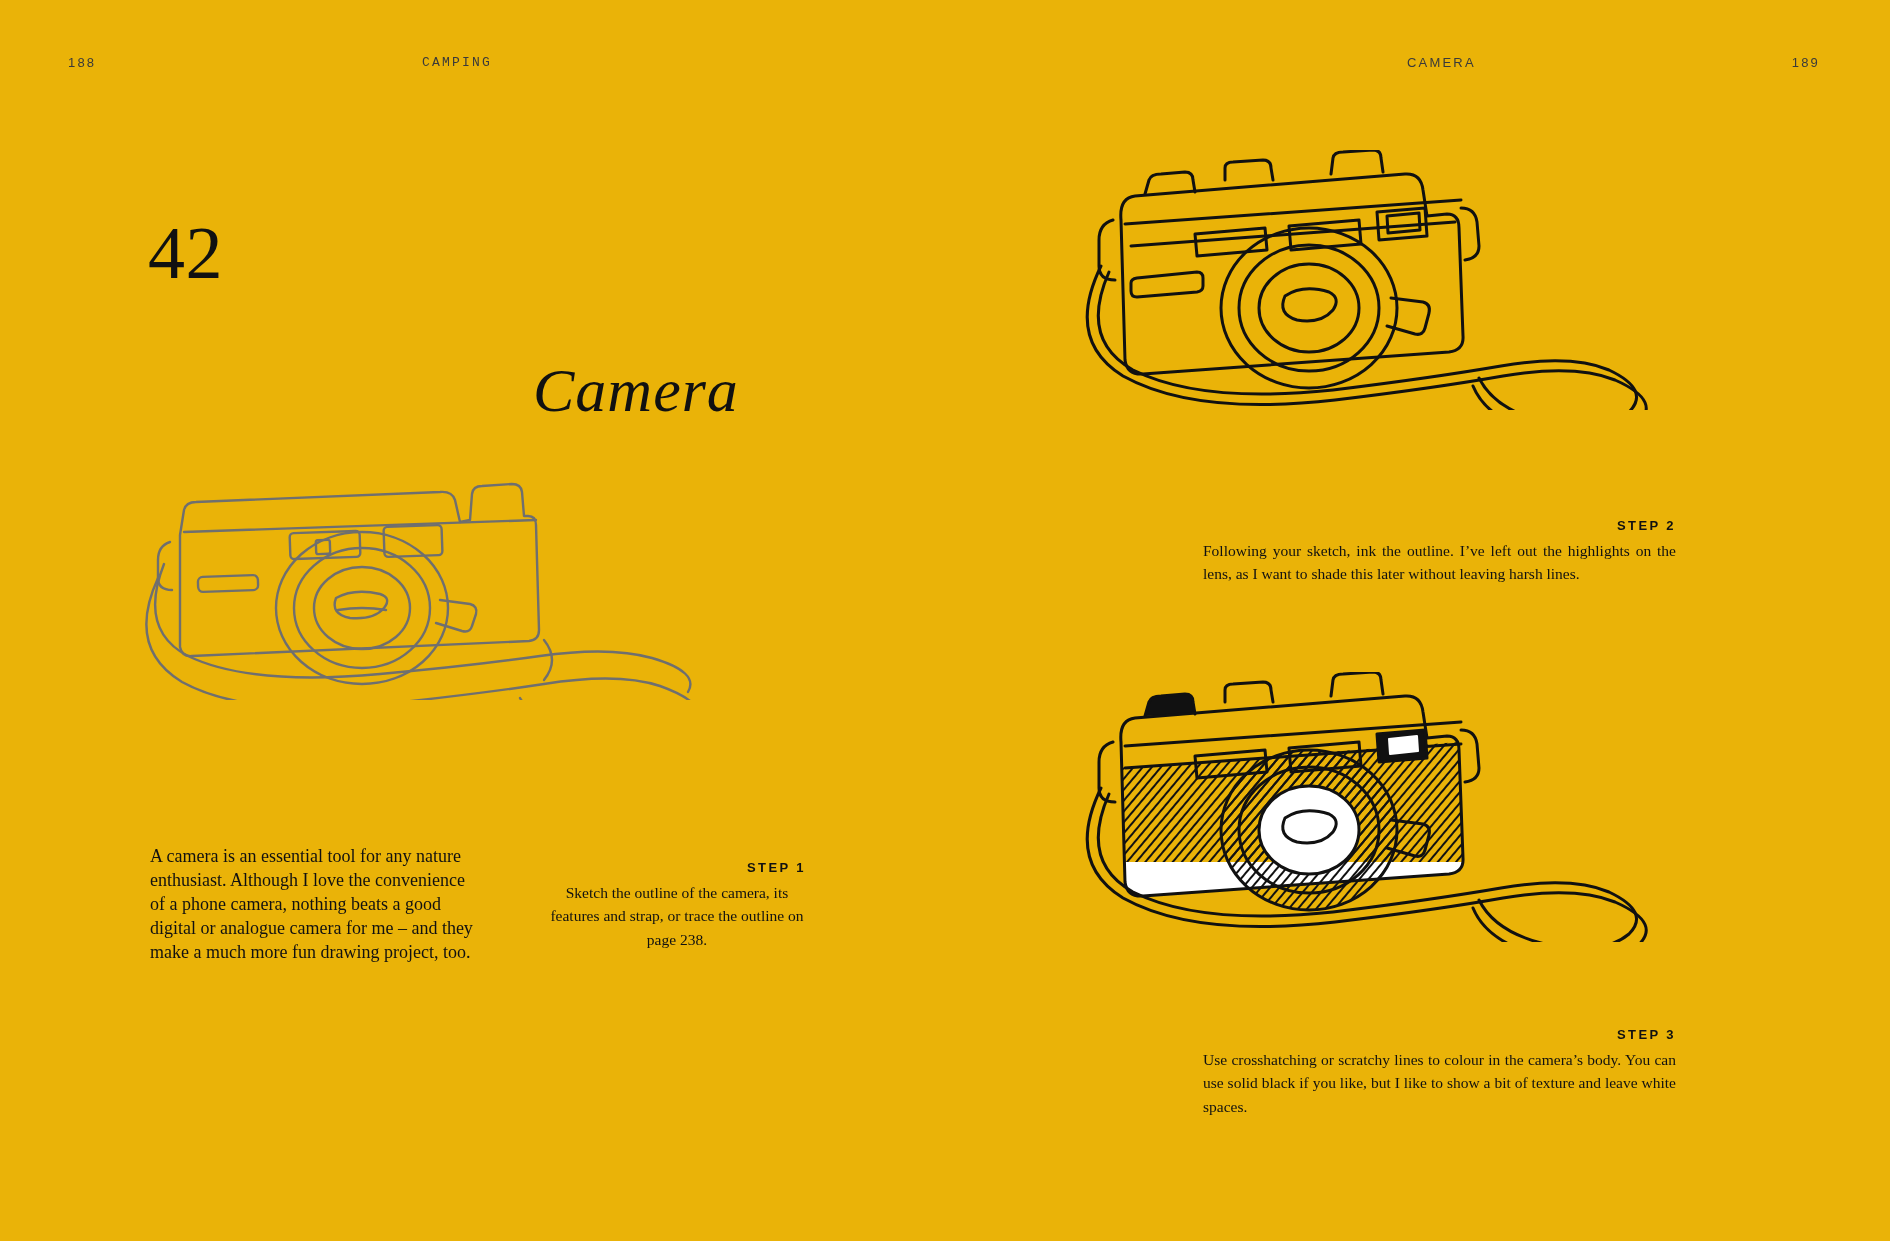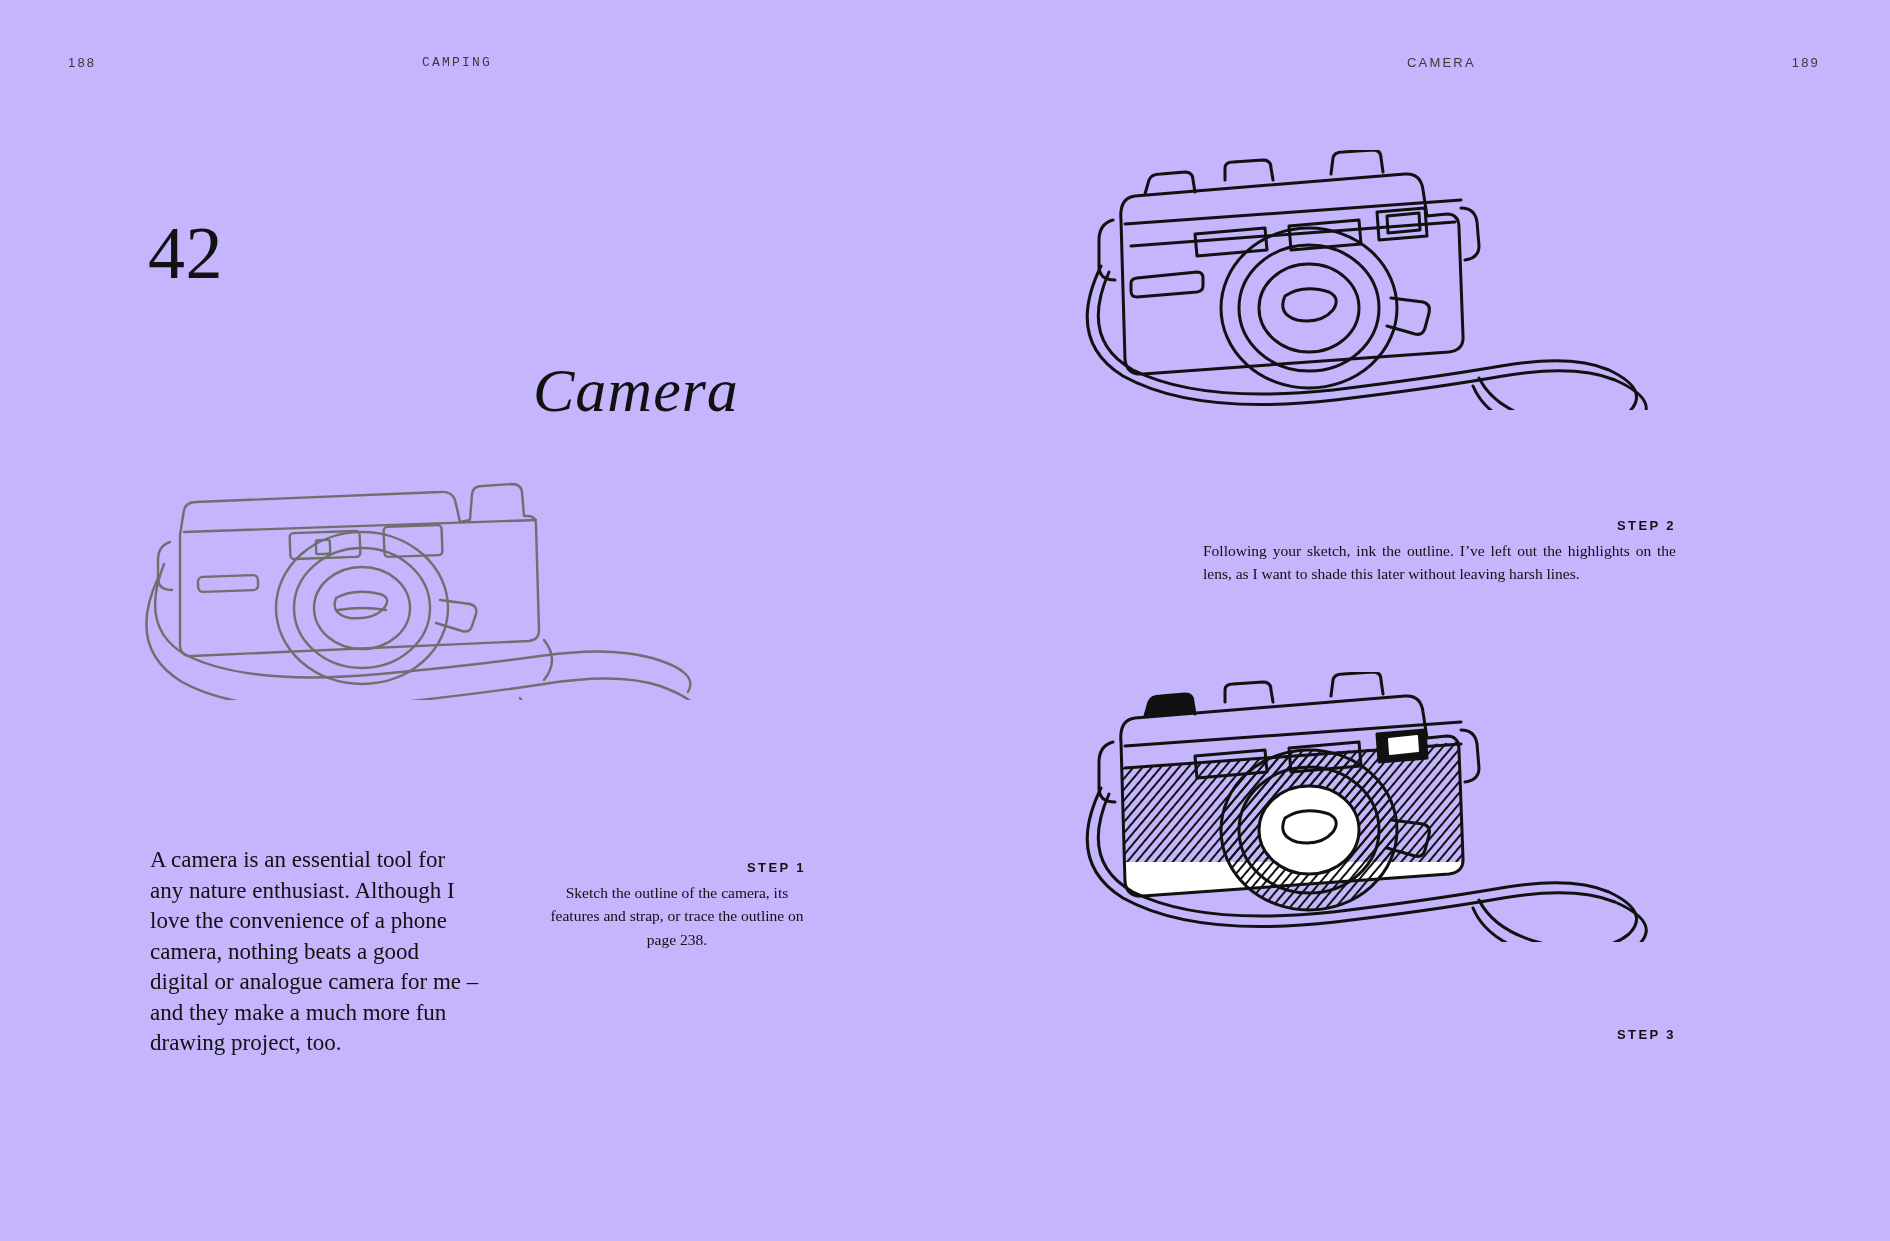--- a/index.html
+++ b/index.html
@@ -4,21 +4,21 @@
 <style>
   html, body {
     margin: 0;
     padding: 0;
     background: #ffffff;
   }
   .page {
     position: relative;
     width: 1890px;
     height: 1241px;
-    background: #c4b5fd;
+    background: #eab308;
     overflow: hidden;
     font-family: "Liberation Serif", serif;
     color: #111111;
   }
 
   
   .folio {
     position: absolute;
     top: 55px;
     font-family: "Liberation Sans", sans-serif;
@@ -55,21 +55,21 @@
     letter-spacing: 1px;
     color: #111;
   }
 
   .intro-copy {
     position: absolute;
     left: 150px;
     top: 845px;
     width: 330px;
     font-family: "Liberation Serif", serif;
-    font-size: 23px;
+    font-size: 18px;
     line-height: 1.33;
     color: #111;
   }
 
   
   .step-label {
     font-family: "Liberation Sans", sans-serif;
     font-size: 13px;
     font-weight: 700;
     letter-spacing: 2.4px;
@@ -253,15 +253,16 @@
     <div class="step-body">Sketch the outline of the camera, its features and strap, or trace the outline on page 238.</div>
   </div>
 
   <div class="step2">
     <div class="step-label">STEP 2</div>
     <div class="step-body">Following your sketch, ink the outline. I’ve left out the highlights on the lens, as I want to shade this later without leaving harsh lines.</div>
   </div>
 
   <div class="step3">
     <div class="step-label">STEP 3</div>
+    <div class="step-body">Use crosshatching or scratchy lines to colour in the camera’s body. You can use solid black if you like, but I like to show a bit of texture and leave white spaces.</div>
   </div>
 
 </div>
 
 </body></html>

